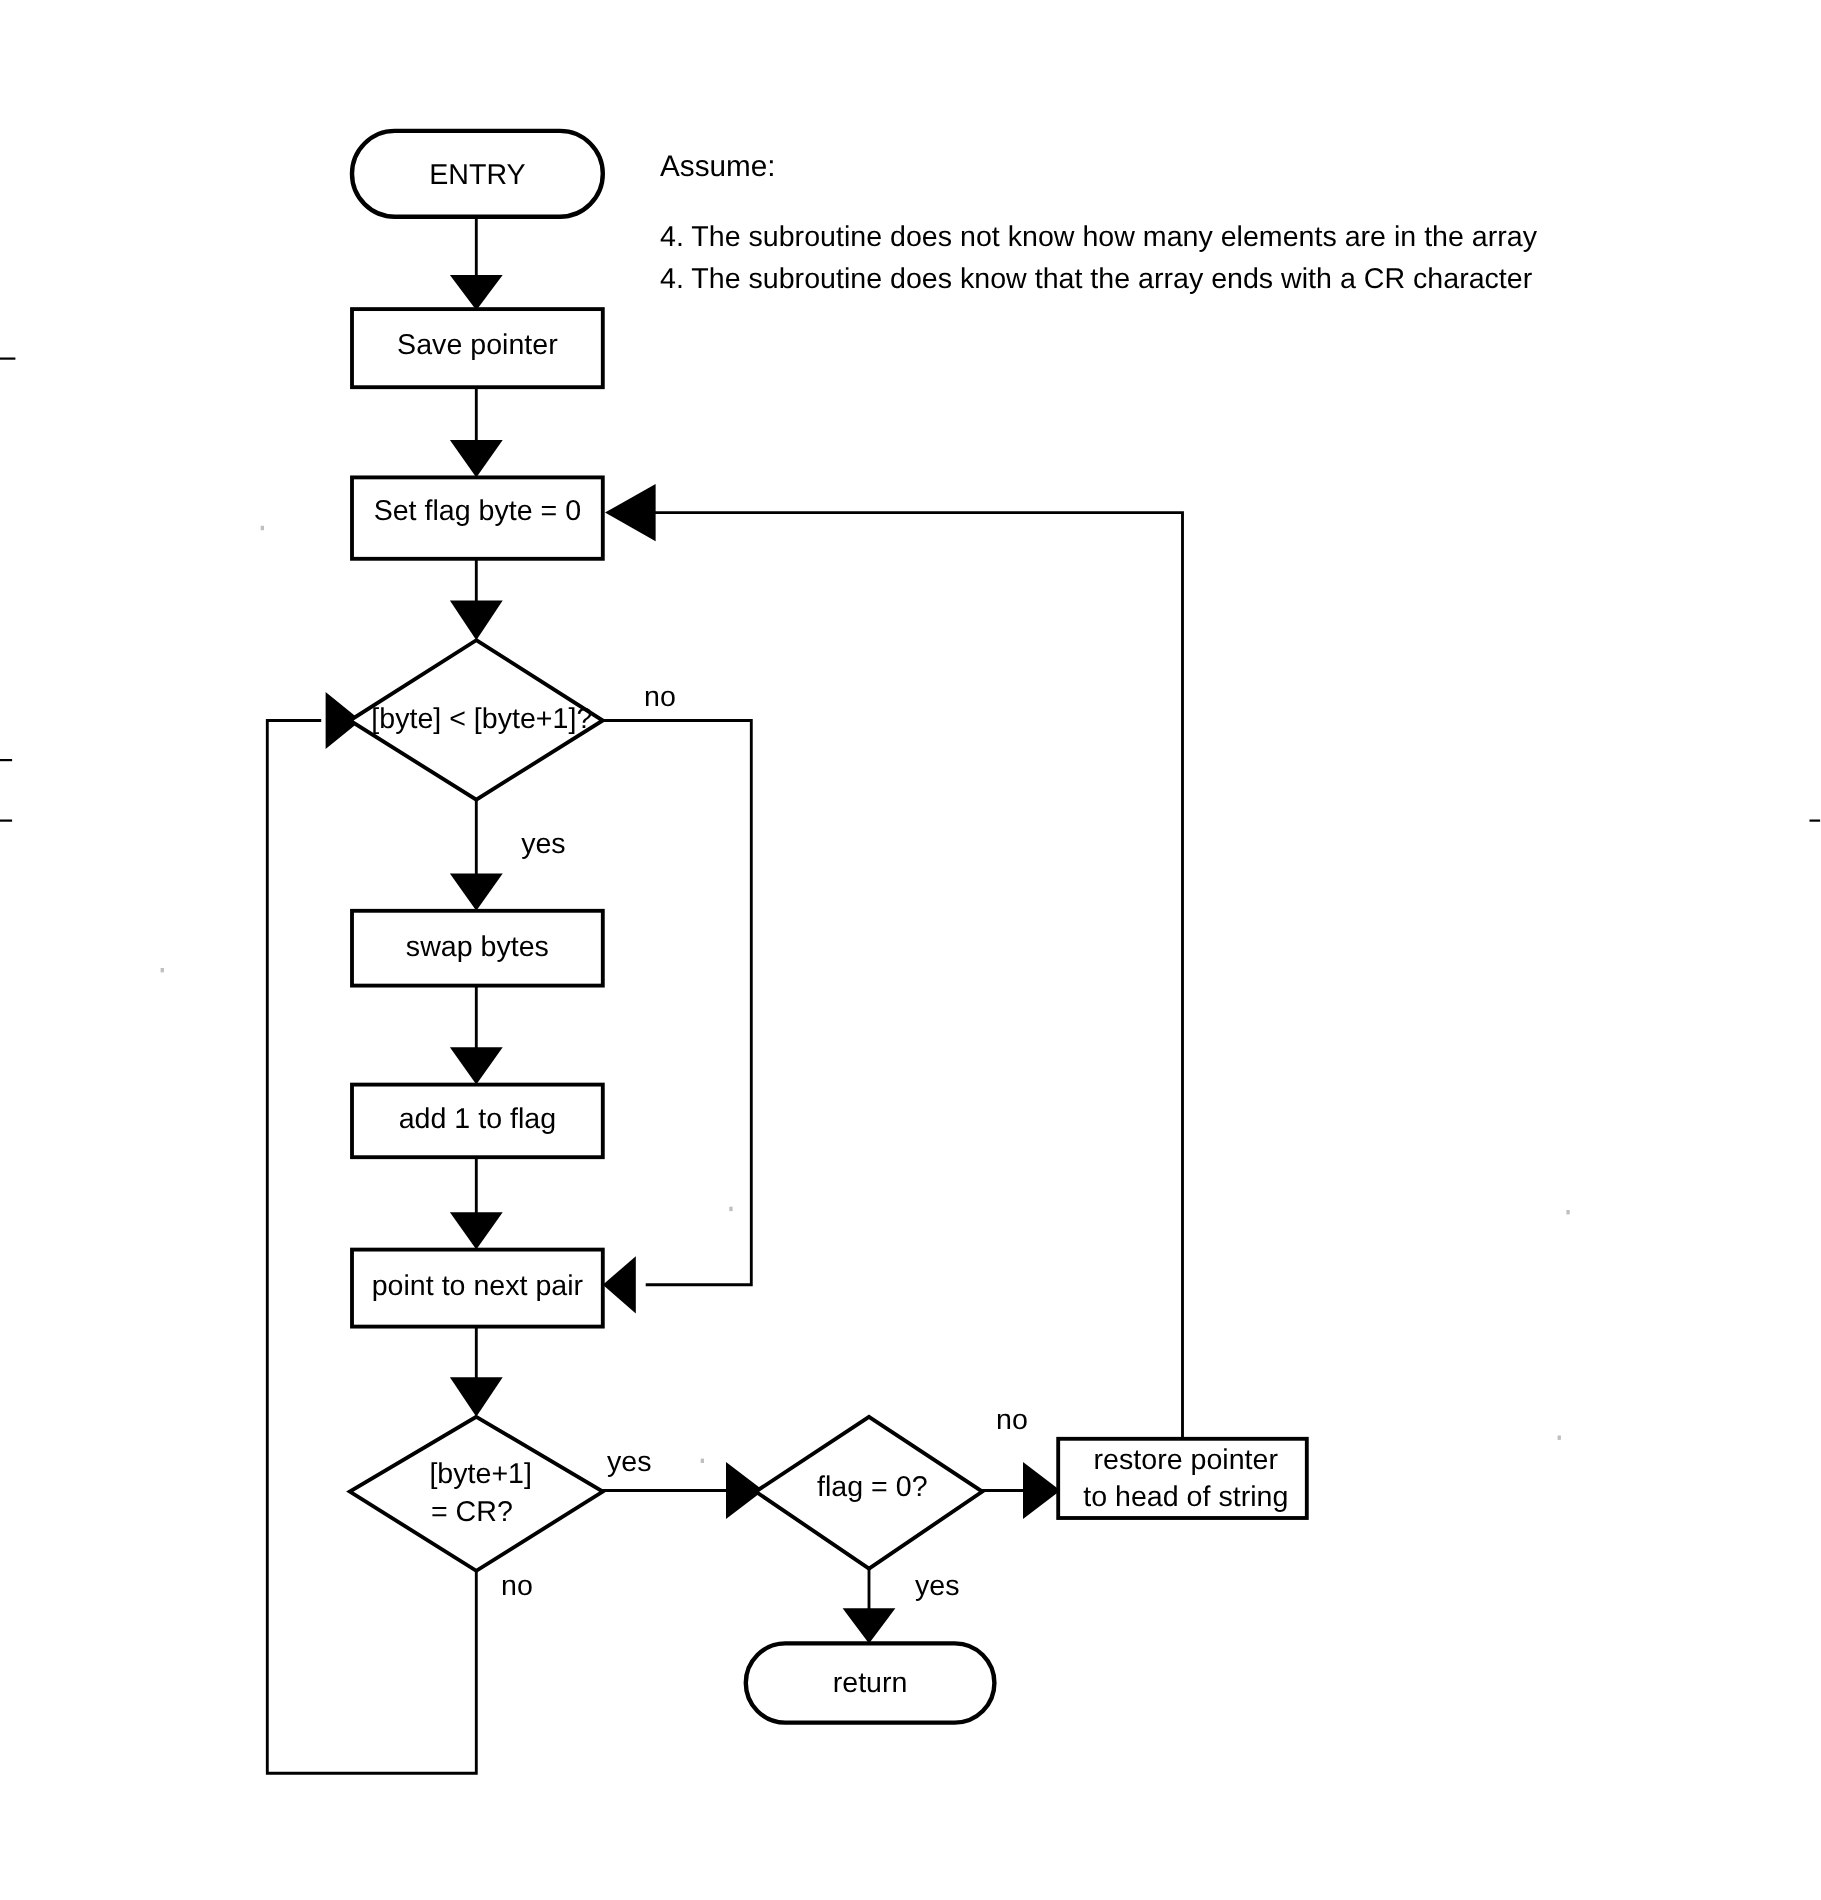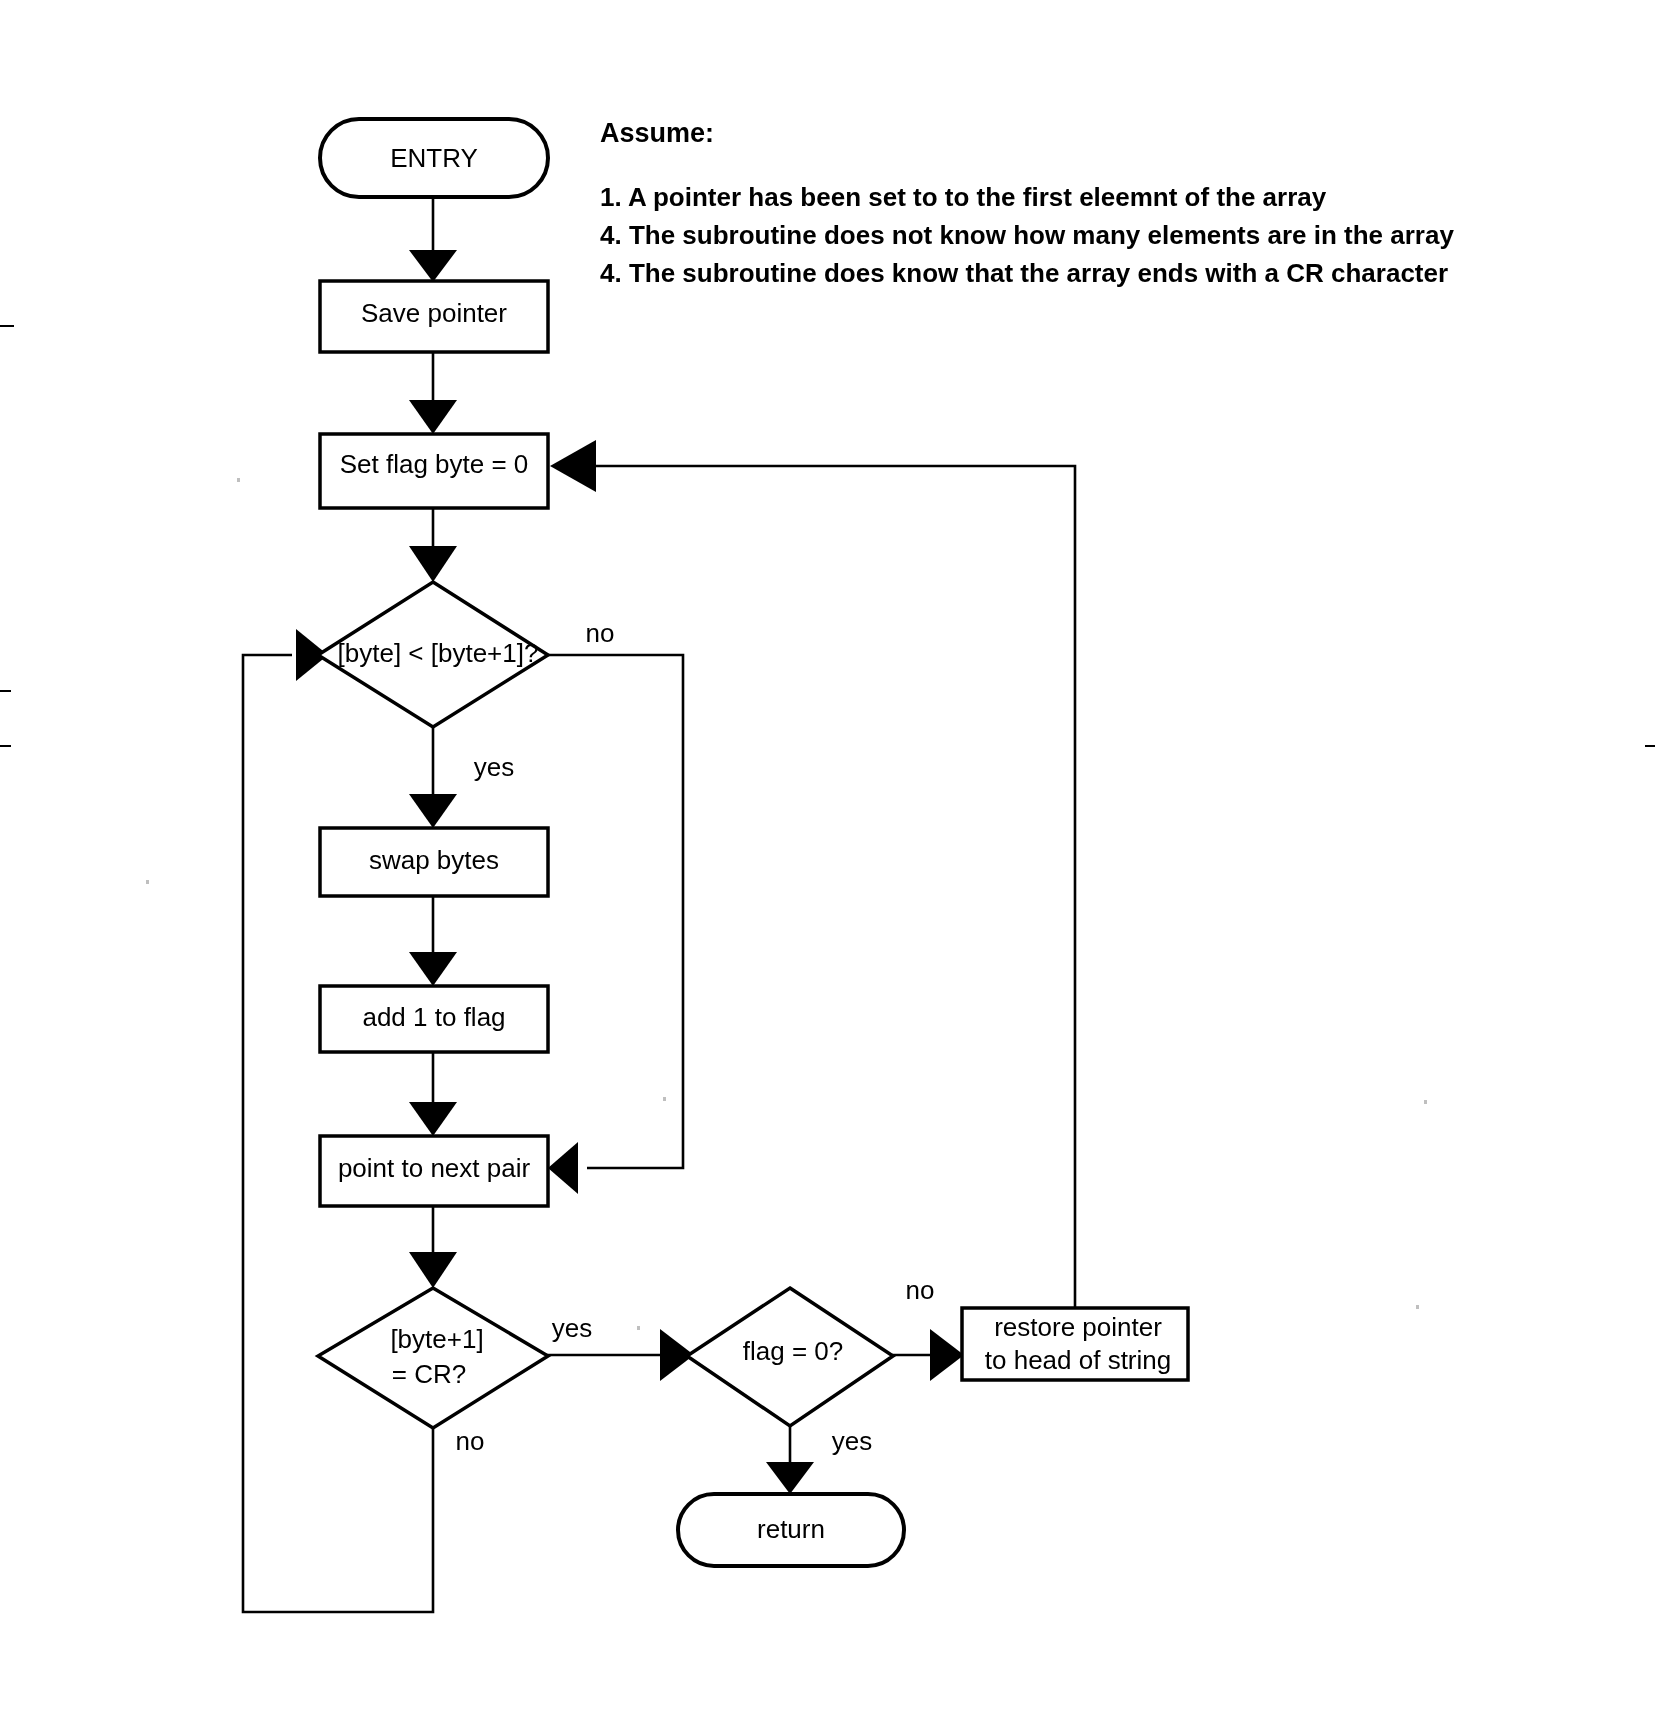--- a/index.html
+++ b/index.html
@@ -54,23 +54,22 @@
     stroke-width: 2.6;
     fill: none;
   }
   .arrow-head {
     fill: #000000;
     stroke: none;
   }
   .notes {
     position: absolute;
     left: 600px;
-    top: 116px;
+    top: 134px;
     width: 790px;
-    font-weight: bold;
   }
   .notes-title {
     font-size: 27px;
     line-height: 34px;
     margin: 0 0 28px 0;
     font-family: "Liberation Sans", sans-serif;
   }
   .notes-list {
     list-style: none;
     margin: 0;
@@ -230,21 +229,20 @@
     <text class="edge-label" x="494" y="769">yes</text>
     <text class="edge-label" x="572" y="1330">yes</text>
     <text class="edge-label" x="470" y="1443">no</text>
     <text class="edge-label" x="920" y="1292">no</text>
     <text class="edge-label" x="852" y="1443">yes</text>
   </svg>
 
   <div class="notes">
     <p class="notes-title">Assume:</p>
     <ul class="notes-list">
-      <li>1. A pointer has been set to to the first eleemnt of the array</li>
       <li>4. The subroutine does not know how many elements are in the array</li>
       <li>4. The subroutine does know that the array ends with a CR character</li>
     </ul>
   </div>
 
   <div class="edge-fragment" style="left:0px; top:325px; width:14px; height:2px;"></div>
   <div class="edge-fragment" style="left:0px; top:690px; width:11px; height:2px;"></div>
   <div class="edge-fragment" style="left:0px; top:745px; width:11px; height:2px;"></div>
   <div class="edge-fragment" style="left:1645px; top:745px; width:10px; height:2px;"></div>
   <div class="speck" style="left:237px; top:478px;"></div>

